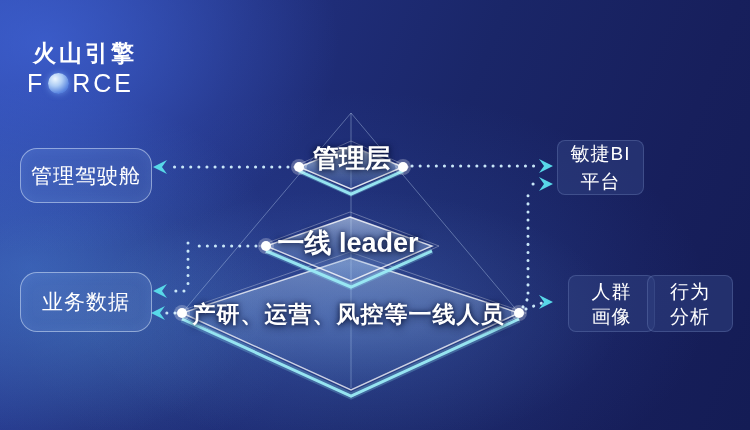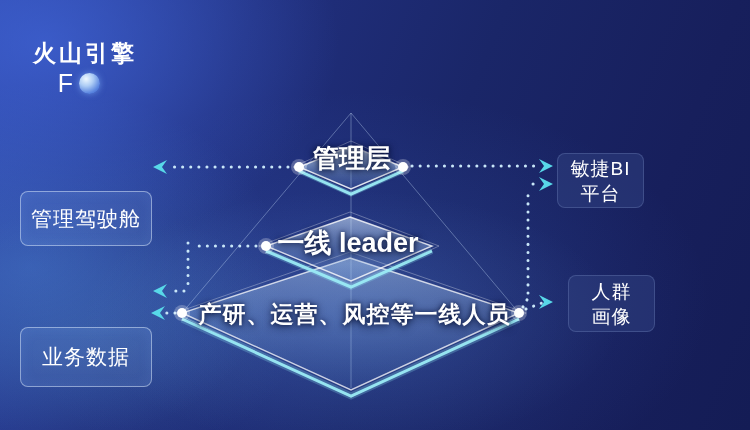--- a/index.html
+++ b/index.html
@@ -22,41 +22,40 @@
   .o-sphere{
     display:inline-block;width:21px;height:21px;border-radius:50%;margin:0 3px;
     background:radial-gradient(circle at 34% 28%, #eef8ff 0%, #aecdf5 35%, #5b86e0 70%, #3356bd 100%);
     box-shadow:0 0 6px rgba(140,190,255,0.55);
   }
   
   .layer-label{position:absolute;text-align:center;font-weight:700;
     text-shadow:0 2px 8px rgba(6,14,50,0.9),0 0 4px rgba(6,14,50,0.7);white-space:nowrap;}
   .lbl-top{left:272px;top:141px;width:160px;font-size:26px;}
   .lbl-mid{left:248px;top:225px;width:200px;font-size:27px;}
-  .lbl-bottom{left:188px;top:299px;width:321px;font-size:23px;letter-spacing:1px;padding-left:6px;}
+  .lbl-bottom{left:188px;top:299px;width:321px;font-size:23px;letter-spacing:1px;}
   
   .glass-panel{
     position:absolute;display:flex;flex-direction:column;align-items:center;justify-content:center;
-    border:1px solid rgba(225,240,255,0.5);border-radius:8px;
+    border:1px solid rgba(225,240,255,0.5);border-radius:17px;
     background:rgba(170,205,255,0.10);
     box-shadow:0 0 14px rgba(120,170,255,0.12) inset;
-    margin-top:43px;
   }
   .gp-cockpit{left:20px;top:148px;width:130px;height:53px;}
-  .gp-bizdata{left:20px;top:284px;width:130px;height:58px;align-items:center;}
+  .gp-bizdata{left:20px;top:272px;width:130px;height:58px;align-items:center;}
   .gp-title{font-size:21px;font-weight:500;letter-spacing:1px;}
   .gp-subtitle{font-size:13px;margin-top:2px;letter-spacing:0px;color:rgba(255,255,255,0.95);}
   
   .solid-panel{
     position:absolute;display:flex;flex-direction:column;align-items:center;justify-content:center;
     border-radius:8px;background:rgba(48,64,128,0.55);
     border:1px solid rgba(160,180,230,0.22);
   }
   .sp-line{font-size:19px;font-weight:500;line-height:25px;letter-spacing:1px;}
-  .sp-1{left:557px;top:153px;width:85px;height:53px;}
+  .sp-1{left:557px;top:140px;width:85px;height:53px;justify-content:space-between;}
   .sp-2{left:647px;top:148px;width:84px;height:53px;}
   .sp-3{left:526px;top:275px;width:85px;height:55px;margin-left:42px;}
   .sp-4{left:647px;top:275px;width:84px;height:55px;}
   svg.scene{position:absolute;left:0;top:0;}
 </style>
 </head>
 <body>
 
 <div class="stage">
 
@@ -152,20 +151,21 @@
       <polygon points="4,34 13,6 22,34" fill="#3a66e8"></polygon>
       <polygon points="10,34 19,1 28,34" fill="#39dff2"></polygon>
       <polygon points="21,34 28,12 35,34" fill="#3a66e8"></polygon>
       <polygon points="29,34 33,20 38,34" fill="#39c9f0"></polygon>
     </svg>
     <span class="logo-cn">火山引擎</span>
     <span class="logo-divider"></span>
     <span class="logo-en">
         <span>F</span>
         <span class="o-sphere"></span>
+        <span>RCE</span>
       </span>
   </div>
 
   <div class="layer-label lbl-top">管理层</div>
   <div class="layer-label lbl-mid">一线 leader</div>
   <div class="layer-label lbl-bottom">产研、运营、风控等一线人员</div>
 
   <div class="glass-panel gp-cockpit">
     <div class="gp-title">管理驾驶舱</div>
   </div>
@@ -174,14 +174,18 @@
   </div>
 
   <div class="solid-panel sp-1">
     <div class="sp-line">敏捷BI</div>
     <div class="sp-line">平台</div>
   </div>
   <div class="solid-panel sp-3">
     <div class="sp-line">人群</div>
     <div class="sp-line">画像</div>
   </div>
+  <div class="solid-panel sp-4">
+    <div class="sp-line">行为</div>
+    <div class="sp-line">分析</div>
+  </div>
 
 </div>
 
 </body></html>

